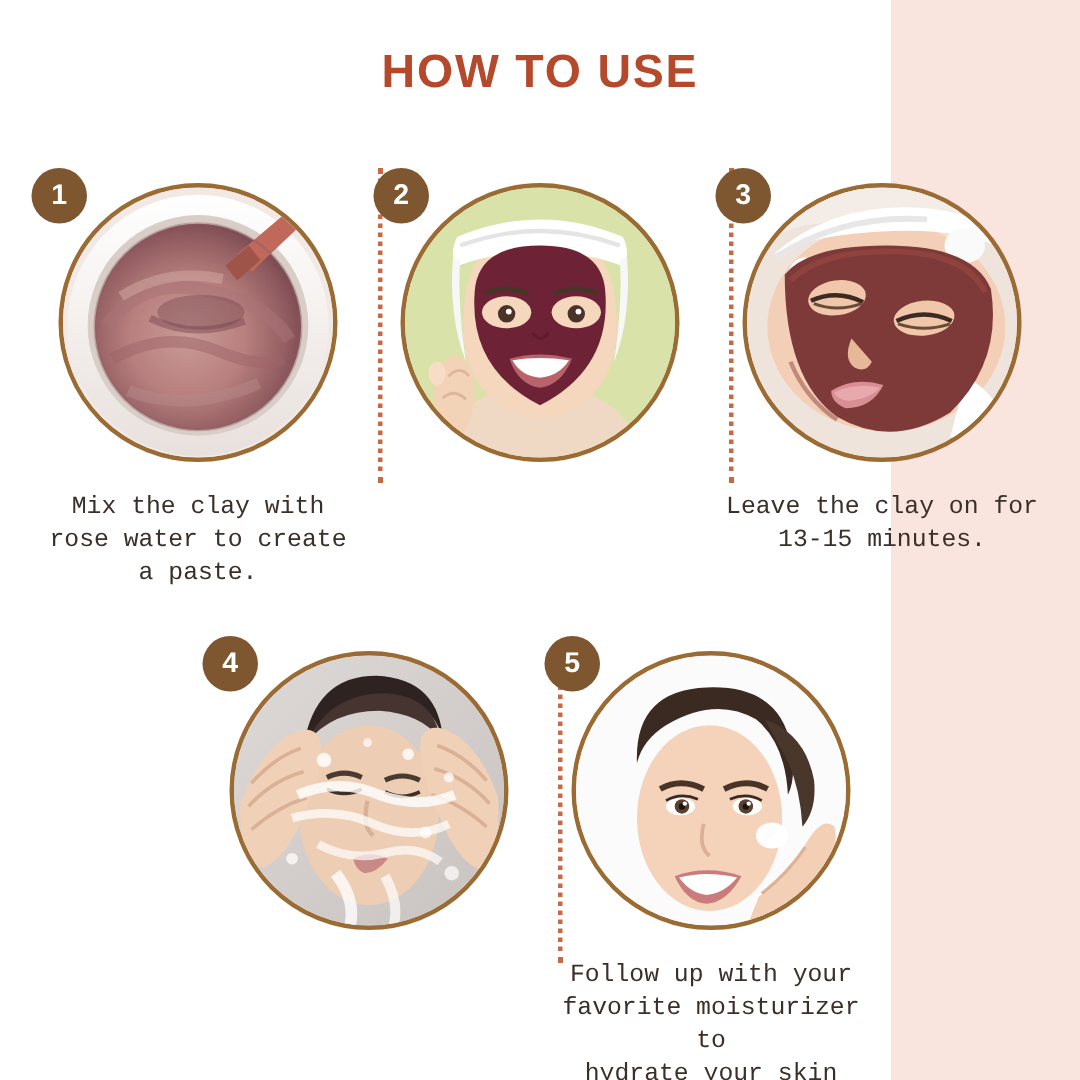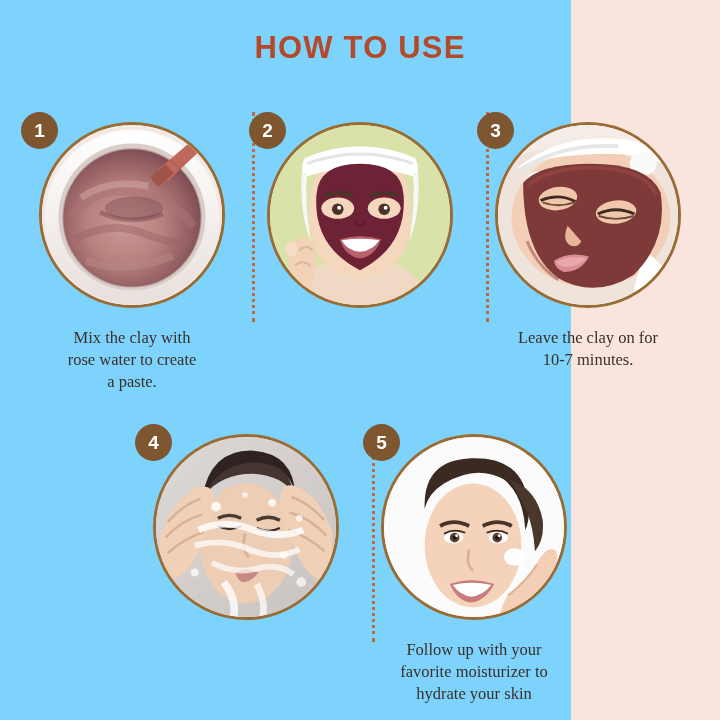--- a/index.html
+++ b/index.html
@@ -12,21 +12,22 @@
     background: #fae5de;
     font-family: "Liberation Sans", sans-serif;
     overflow: hidden;
     position: relative;
   }
 
   .infographic {
     position: relative;
     width: 571px;
     height: 720px;
-    background: #7dd3fc;
+    background: #ffffff;
+    padding-left: 23px;
   }
 
   
   .title {
     position: absolute;
     top: 30px;
     left: 0;
     width: 720px;
     text-align: center;
     font-size: 31px;
@@ -98,21 +99,21 @@
   }
 
   
   .caption {
     margin-top: 19px;
     width: 210px;
     text-align: center;
     font-size: 16.5px;
     line-height: 1.33;
     color: #3b2f2a;
-    font-family: Liberation Serif, serif;
+    font-family: Liberation Mono, monospace;
     white-space: pre-line;
   }
 
   
   .divider {
     position: absolute;
     width: 3px;
     border-left: 3px dotted #c4633c;
     opacity: 0.95;
   }
@@ -226,21 +227,21 @@
             <path d="M46 80 Q62 86 79 80" stroke="#6b4a38" stroke-width="2" fill="none"></path>
             <path d="M104 94 Q122 100 140 94" stroke="#6b4a38" stroke-width="2" fill="none"></path>
             <path d="M72 104 Q66 118 74 124 Q82 128 86 120" fill="#e7b79a"></path>
             <path d="M58 140 Q74 130 94 136 Q86 152 68 152 Q58 148 58 140 Z" fill="#d98e95"></path>
             <path d="M60 141 Q76 134 92 138 Q84 146 70 147 Q62 146 60 141 Z" fill="#e8a9ad"></path>
             <path d="M30 120 Q40 145 62 160" stroke="#8f4440" stroke-width="3" fill="none" opacity="0.5"></path>
           </svg>
         </div>
       </div>
       <div class="caption">Leave the clay on for
-10-7 minutes.</div>
+13-15 minutes.</div>
     </div>
 
   </div>
 
   <div class="row row-bottom">
 
     <div class="step">
       <div class="photo-wrap">
         <div class="badge">4</div>
         <div class="photo">

